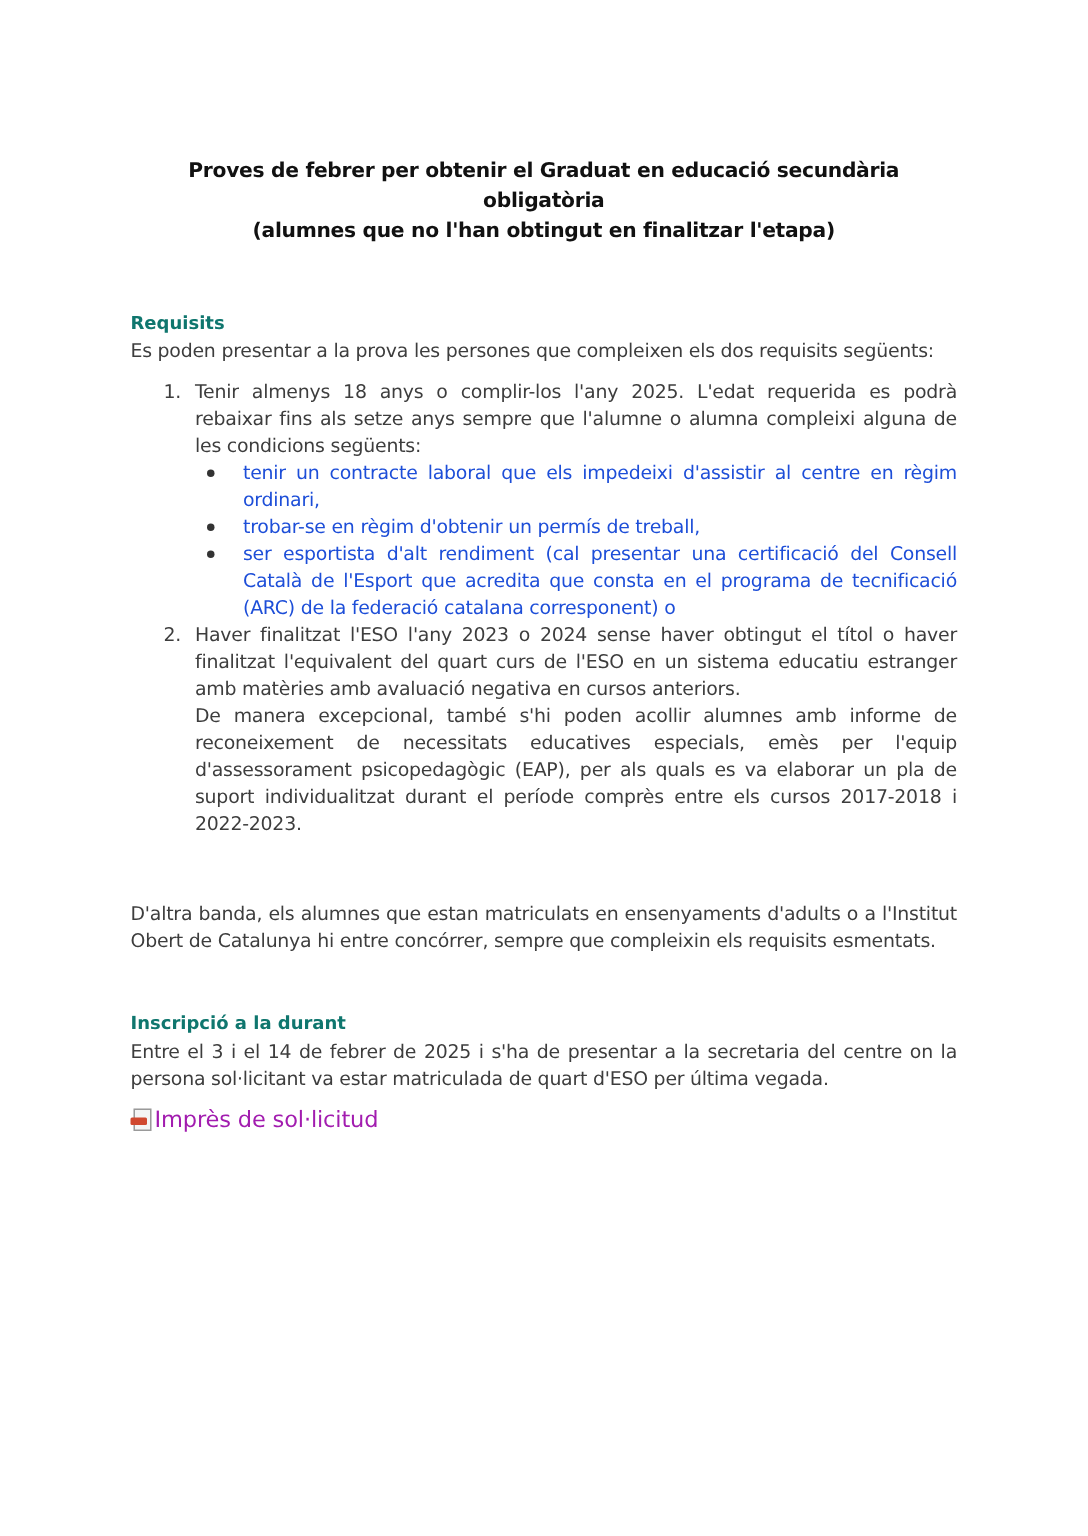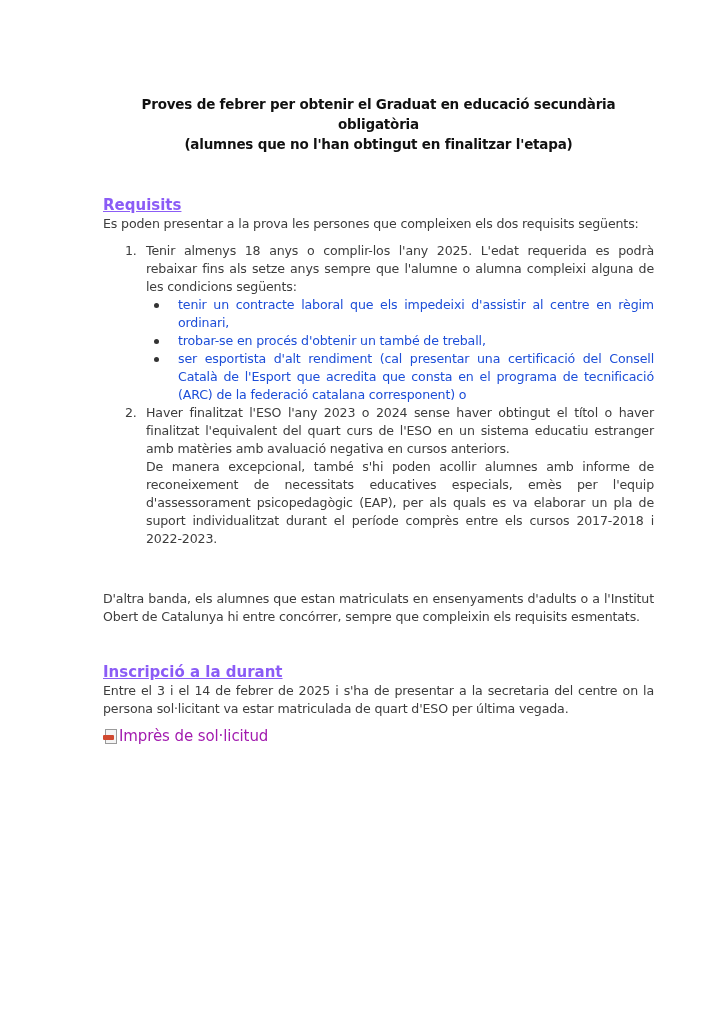--- a/index.html
+++ b/index.html
@@ -1,19 +1,19 @@
 <!DOCTYPE html>
 <html><head>
 <meta charset="utf-8">
 <style>
   html, body { margin: 0; padding: 0; background: #ffffff; }
   body { width: 725px; height: 1024px; position: relative; overflow: hidden; font-family: "DejaVu Sans", sans-serif; color: #333333; }
-  .page { position: absolute; left: 87px; top: 94px; width: 551px; margin-left: 16px; }
+  .page { position: absolute; left: 87px; top: 104px; width: 551px; }
   .title { text-align: center; font-weight: bold; color: #111; font-size: 13.5px; line-height: 20px; letter-spacing: -0.2px; }
-  .section-h { font-weight: bold; color: #8b5cf6; font-size: 15px; line-height: 19px; margin: 0; text-decoration: underline; }
+  .section-h { font-weight: bold; color: #0f766e; font-size: 12px; line-height: 19px; margin: 0; }
   .p { font-size: 12.6px; line-height: 18px; color: #3d3d3d; margin: 0; text-align: justify; letter-spacing: -0.15px; }
   ol { margin: 0; padding: 0; list-style: none; }
   ol > li { position: relative; padding-left: 43px; font-size: 12.6px; line-height: 18px; color: #3d3d3d; text-align: justify; letter-spacing: -0.15px; }
   ol > li .num { position: absolute; left: 22px; top: 0; }
   ul { margin: 0; padding: 0; list-style: none; }
   ul > li { position: relative; padding-left: 32px; font-size: 12.6px; line-height: 18px; color: #1d4ed8; text-align: justify; }
   ul > li .bullet { position: absolute; left: 8px; top: 7px; width: 5px; height: 5px; border-radius: 50%; background: #333; }
   .link-row { display: flex; align-items: center; margin-top: 9px; }
   .pdf-icon { width: 14px; height: 16px; position: relative; margin-right: 2px; }
   .pdf-icon .sheet { position: absolute; left: 2px; top: 1px; width: 10px; height: 13px; background: #f4f4f4; border: 1px solid #9a9a9a; }
@@ -33,21 +33,21 @@
 
   <h2 class="section-h">Requisits</h2>
   <p class="p" style="margin-bottom:9px;">Es poden presentar a la prova les persones que compleixen els dos requisits següents:</p>
 
   <ol>
     <li>
       <span class="num">1.</span>
       <div>Tenir almenys 18 anys o complir-los l'any 2025. L'edat requerida es podrà rebaixar fins als setze anys sempre que l'alumne o alumna compleixi alguna de les condicions següents:</div>
       <ul>
         <li><span class="bullet"></span><span>tenir un contracte laboral que els impedeixi d'assistir al centre en règim ordinari,</span></li>
-        <li><span class="bullet"></span><span>trobar-se en procés d'obtenir un també de treball,</span></li>
+        <li><span class="bullet"></span><span>trobar-se en règim d'obtenir un permís de treball,</span></li>
         <li><span class="bullet"></span><span>ser esportista d'alt rendiment (cal presentar una certificació del Consell Català de l'Esport que acredita que consta en el programa de tecnificació (ARC) de la federació catalana corresponent) o</span></li>
       </ul>
     </li>
     <li>
       <span class="num">2.</span>
       <div>Haver finalitzat l'ESO l'any 2023 o 2024 sense haver obtingut el títol o haver finalitzat l'equivalent del quart curs de l'ESO en un sistema educatiu estranger amb matèries amb avaluació negativa en cursos anteriors.</div>
       <div>De manera excepcional, també s'hi poden acollir alumnes amb informe de reconeixement de necessitats educatives especials, emès per l'equip d'assessorament psicopedagògic (EAP), per als quals es va elaborar un pla de suport individualitzat durant el període comprès entre els cursos 2017-2018 i 2022-2023.</div>
     </li>
   </ol>
 

